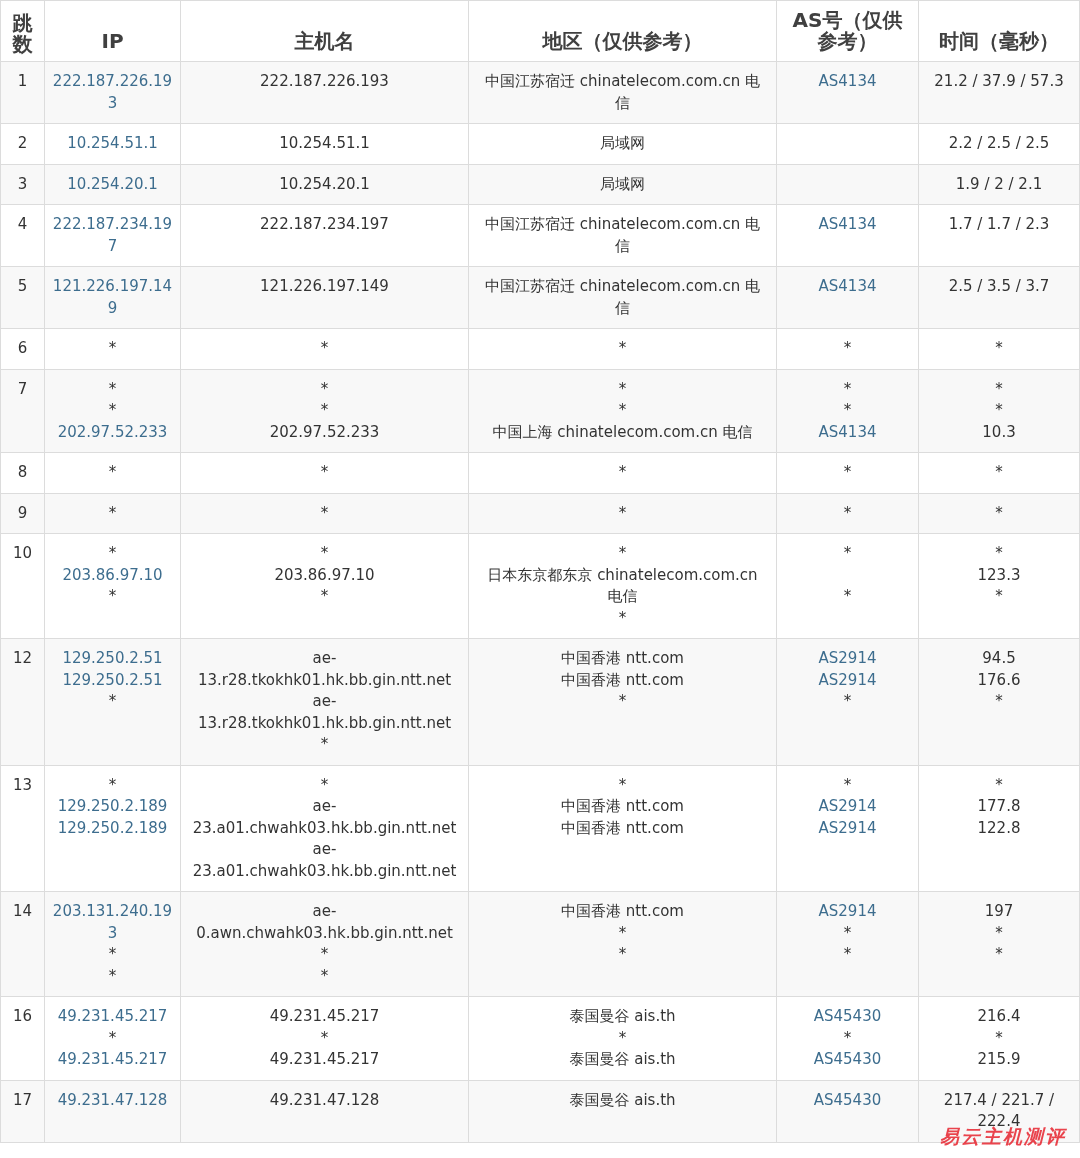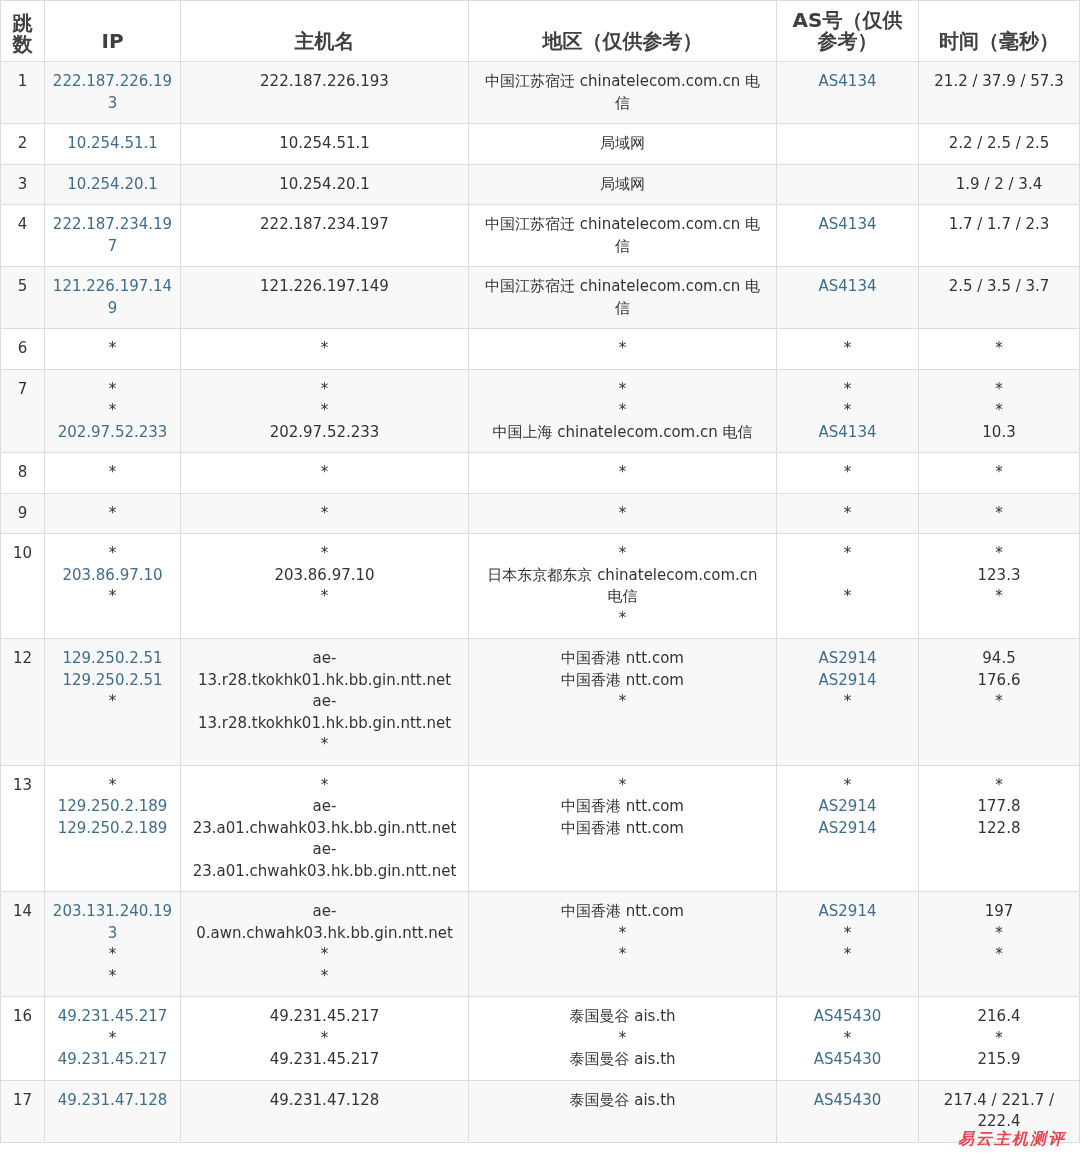--- a/index.html
+++ b/index.html
@@ -17,21 +17,21 @@
   th { font-weight: bold; color: #404040; vertical-align: bottom; padding-bottom: 9px; line-height: 21px; font-size: 20px; }
   th.hop-h { padding: 6px 2px; }
   td.hop { padding-left: 2px; padding-right: 2px; }
   tbody tr:nth-child(odd) { background: #f8f8f8; }
   tbody tr:nth-child(even) { background: #ffffff; }
   .line { display: block; min-height: 21.5px; white-space: normal; }
   a.lnk { color: #3d6d8e; text-decoration: none; }
   .region-cell { padding-left: 10px; padding-right: 10px; text-align: center; }
   .host-cell { font-size: 15px; }
   .watermark { position: absolute; right: 14px; bottom: 8px; color: #e8303a;
-               font-style: italic; font-weight: bold; font-size: 16px; letter-spacing: 2px;
+               font-style: italic; font-weight: bold; font-size: 19px; letter-spacing: 2px;
                font-family: "DejaVu Serif", serif; opacity: 0.9; pointer-events: none; }
 </style>
 </head>
 <body>
 
 <table>
   <colgroup>
     <col class="c-hop">
       <col class="c-ip">
       <col class="c-host">
@@ -94,21 +94,21 @@
         <td class="host-cell">
           <span class="line">10.254.20.1</span>
         </td>
         <td class="region-cell">
           <span class="line">局域网</span>
         </td>
         <td>
           <span class="line"></span>
         </td>
         <td>
-          <span class="line">1.9 / 2 / 3.4</span>
+          <span class="line">1.9 / 2 / 2.1</span>
         </td>
       </tr>
       <tr>
         <td class="hop">4</td>
         <td>
           <a class="line lnk">222.187.234.197</a>
         </td>
         <td class="host-cell">
           <span class="line">222.187.234.197</span>
         </td>

